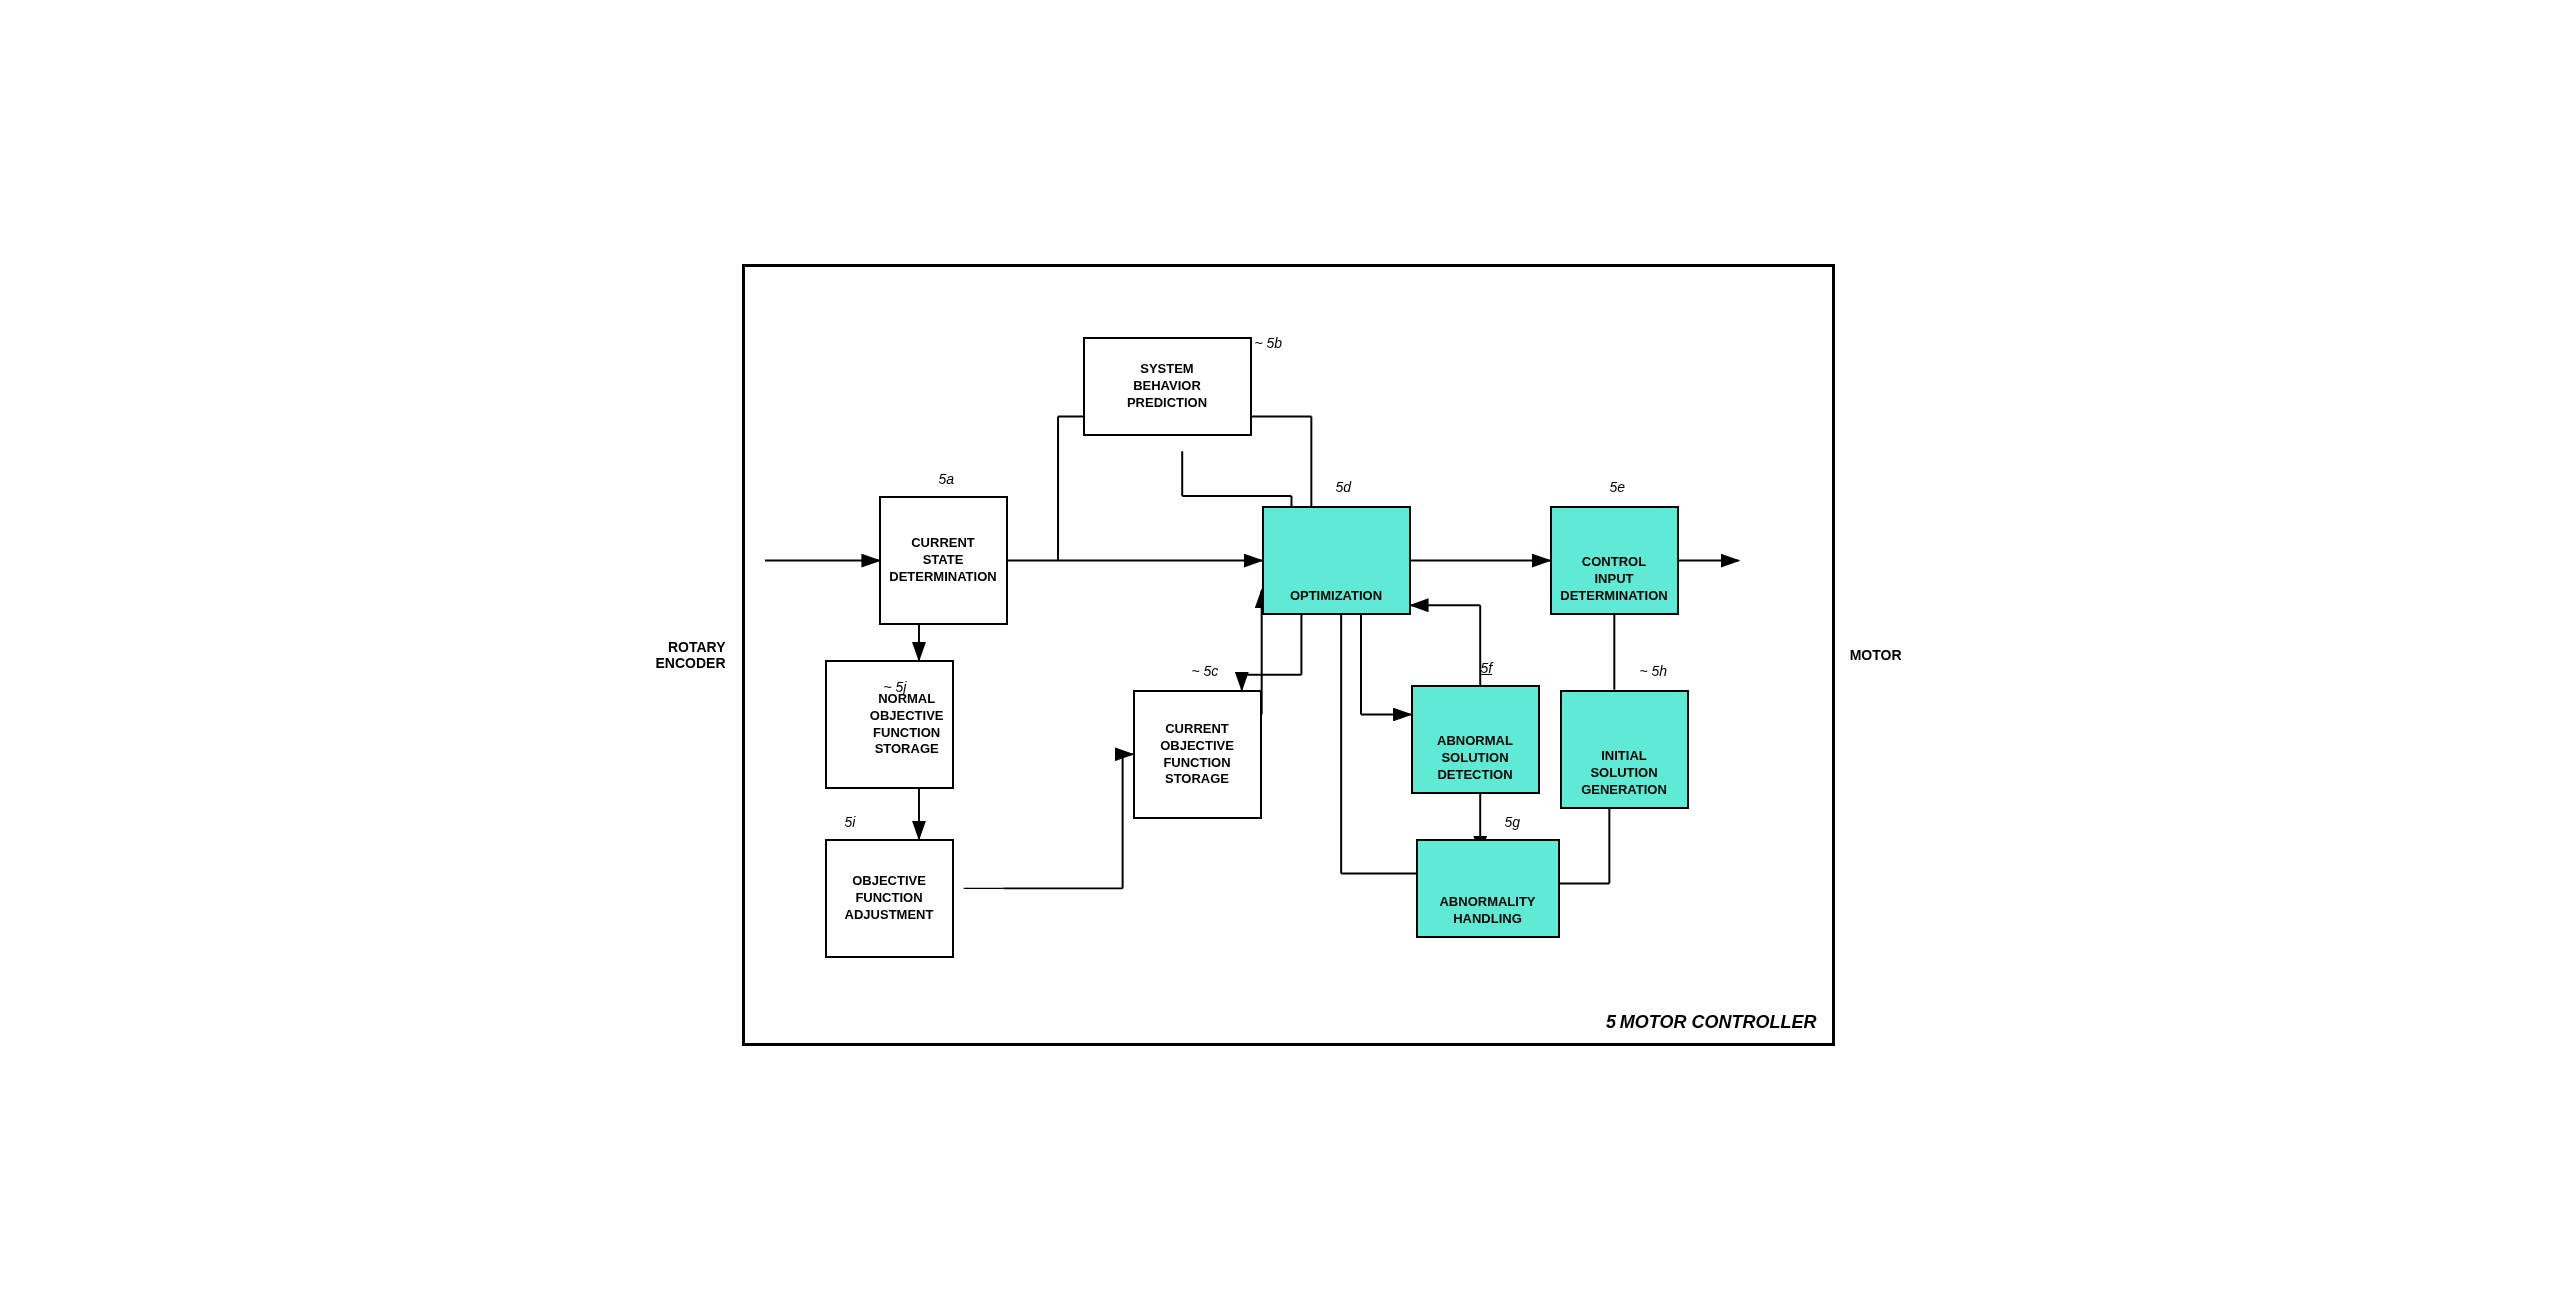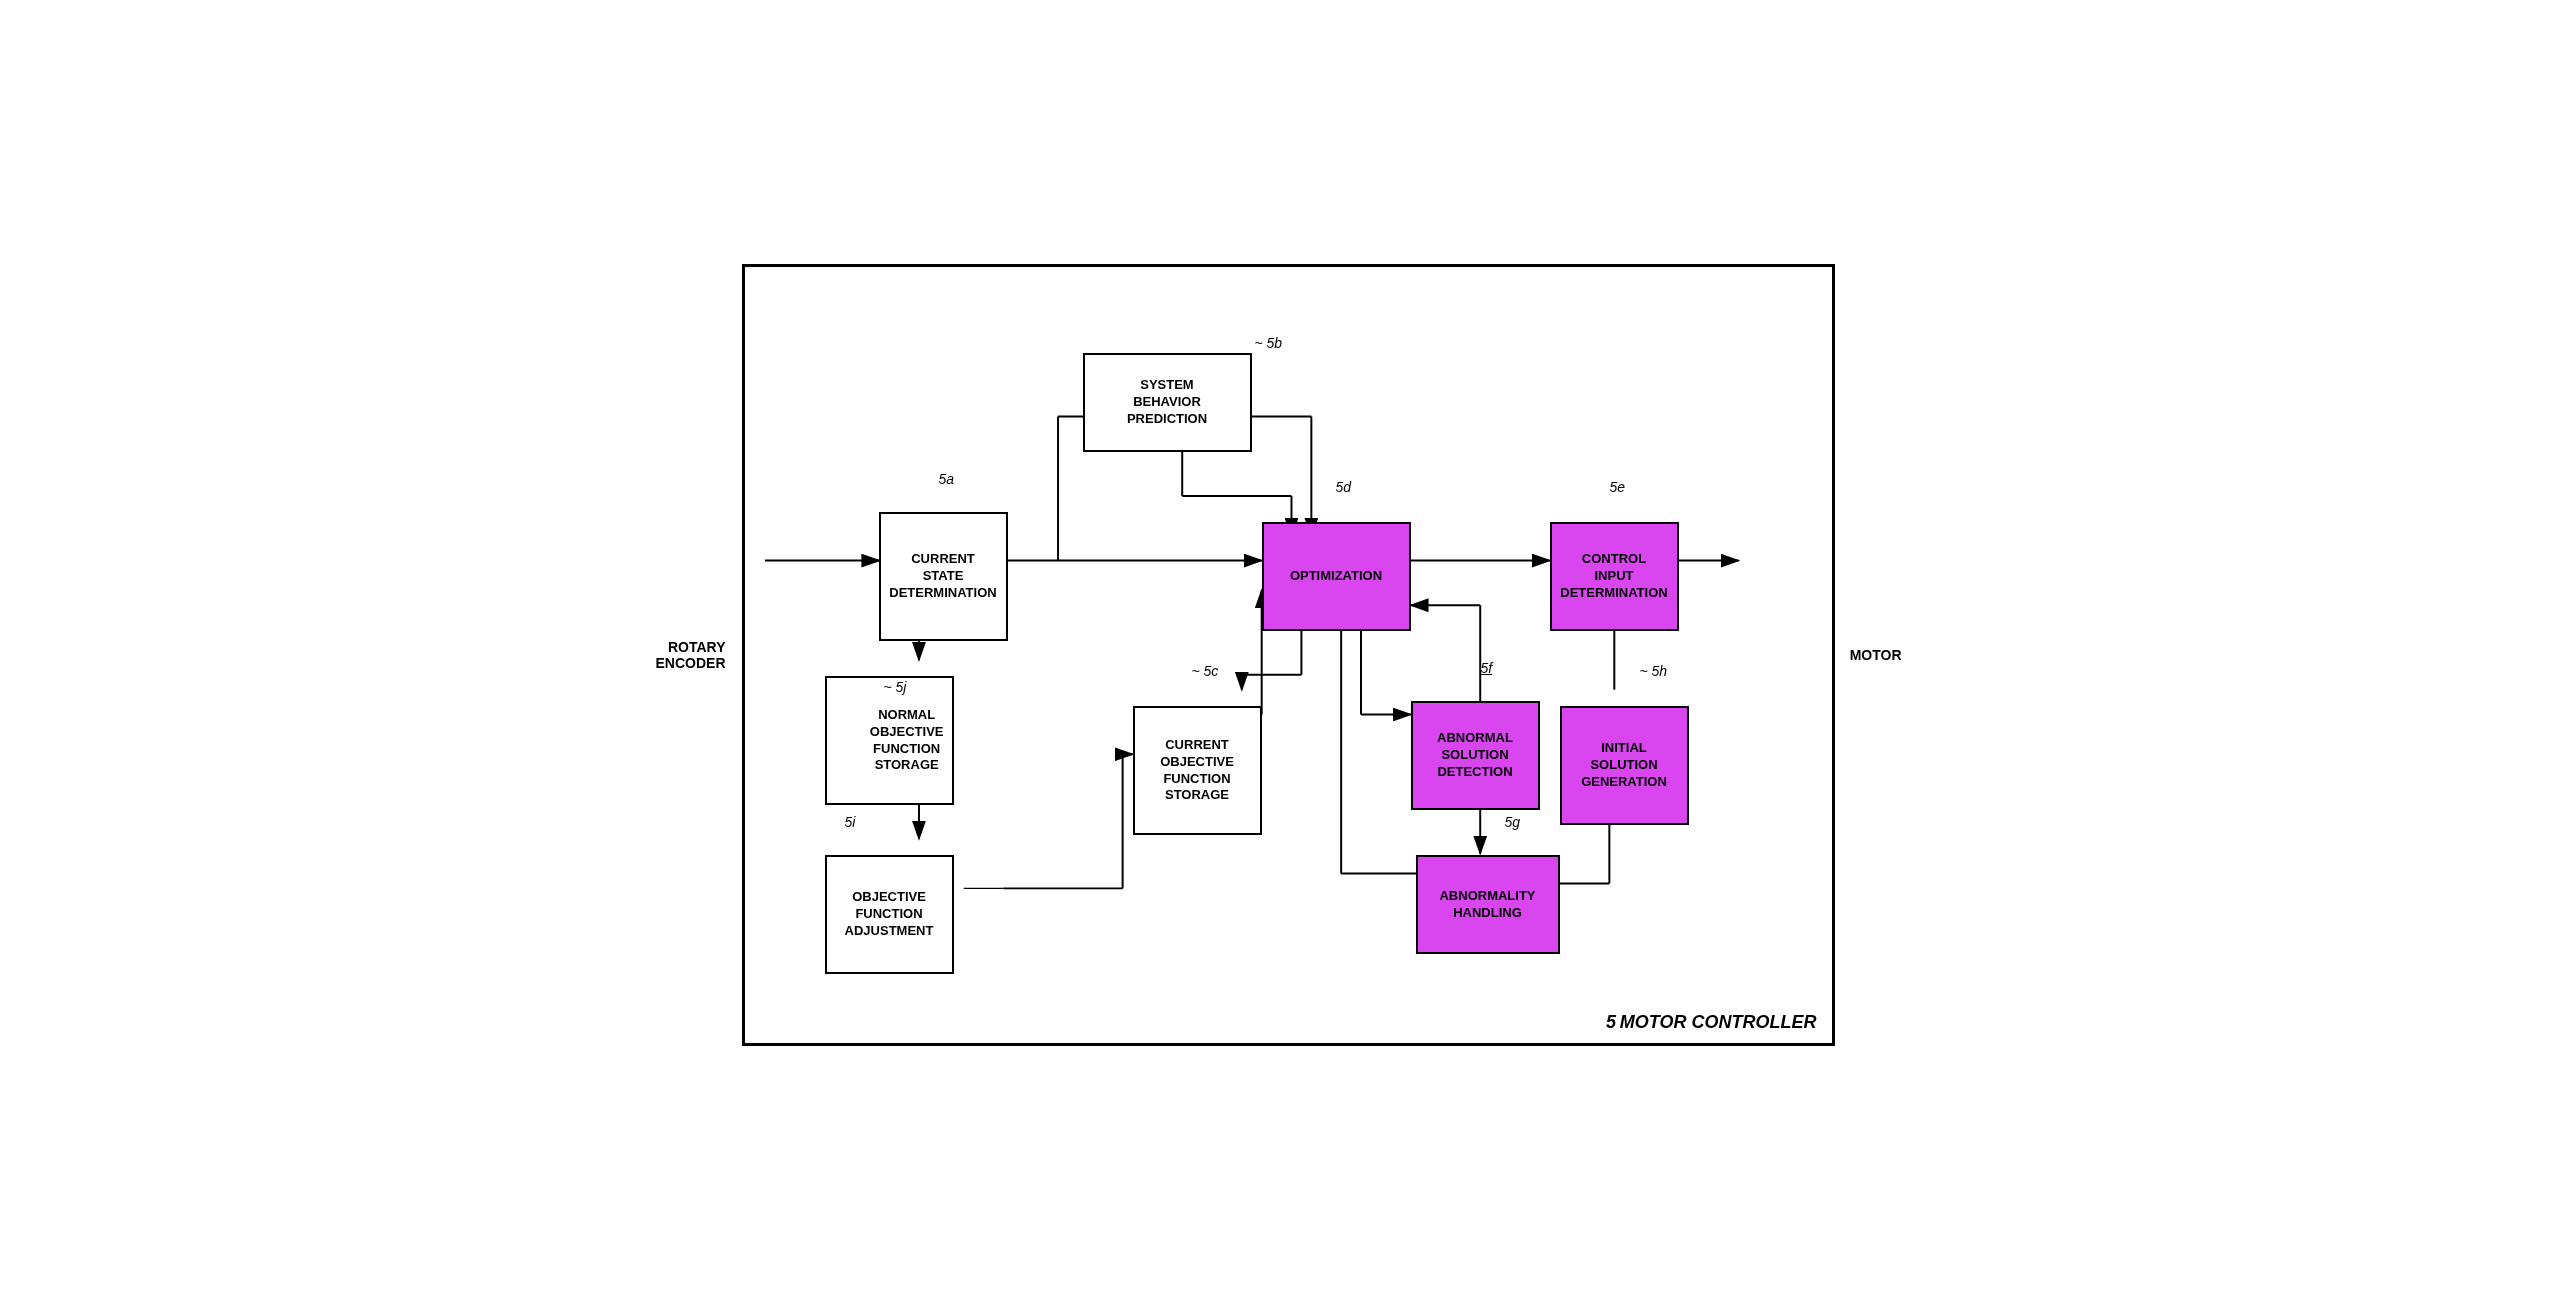--- a/index.html
+++ b/index.html
@@ -34,24 +34,24 @@
       border: 2px solid #000;
       background: #fff;
       display: flex;
       align-items: center;
       justify-content: center;
       text-align: center;
       font-weight: bold;
       font-size: 13px;
       line-height: 1.3;
       padding: 8px;
-      margin-top: 16px;
     }
     .block-shaded {
-      background: #d946ef;
+      background: #5eead4;
+      align-items: flex-end;
     }
     
     .label {
       position: absolute;
       font-style: italic;
       font-size: 14px;
       font-weight: normal;
     }
     
     .side-label {

